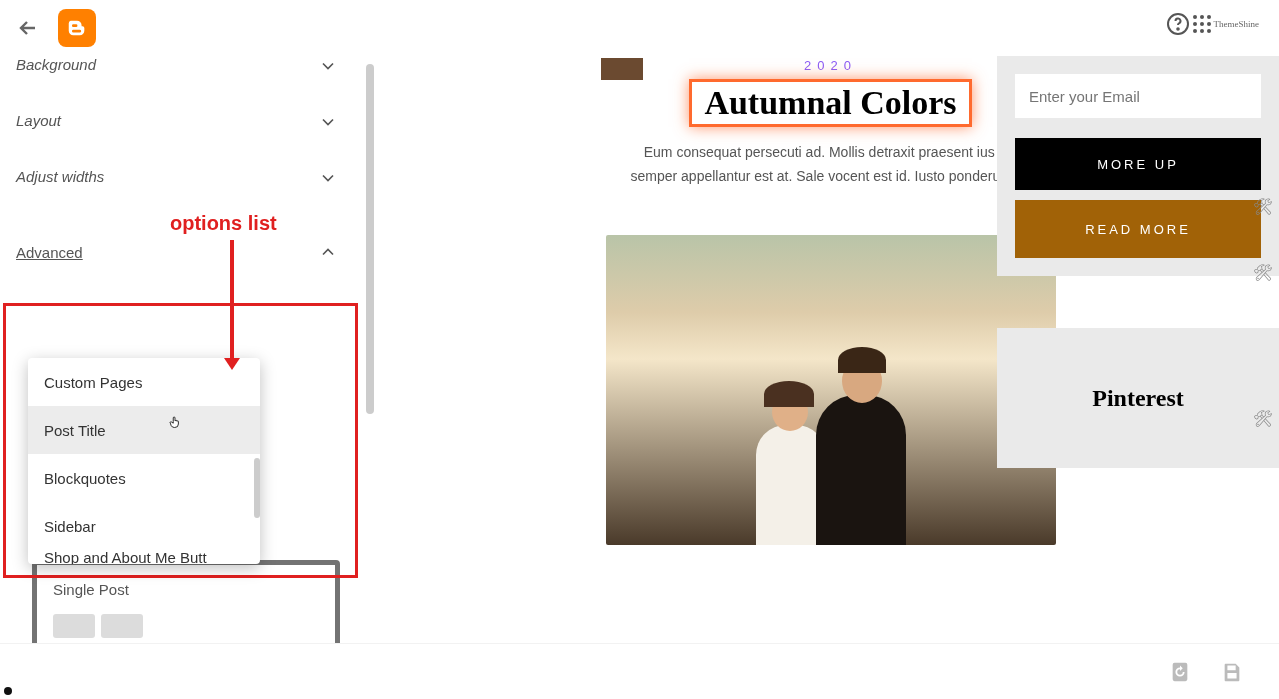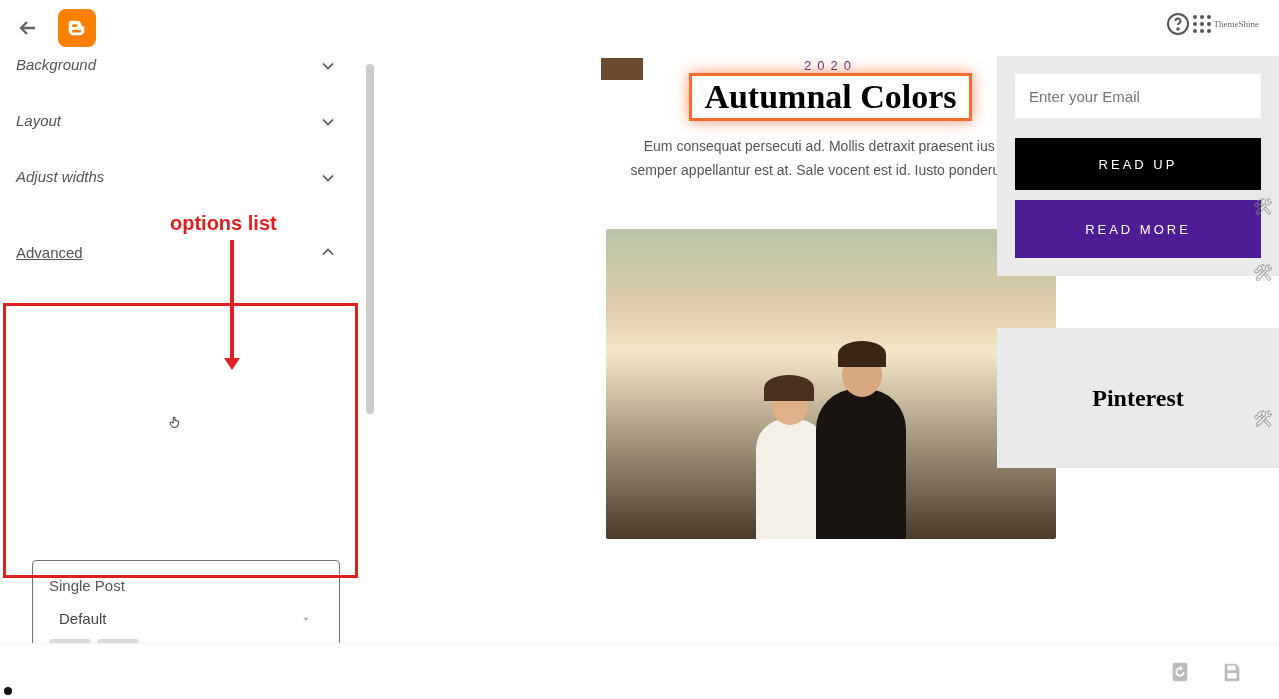--- a/index.html
+++ b/index.html
@@ -27,21 +27,21 @@
 
 .advanced-row { display: flex; align-items: center; justify-content: space-between; height: 56px; padding-right: 24px; color: #555; font-size: 15px; cursor: pointer; text-decoration: underline; }
 
 .dropdown { position: absolute; left: 28px; top: 302px; width: 232px; background: #fff; box-shadow: 0 4px 16px rgba(0,0,0,0.25); border-radius: 4px; z-index: 10; }
 .dd-item { height: 48px; display: flex; align-items: center; padding: 0 16px; font-size: 15px; color: #333; cursor: pointer; }
 .dd-item.hover { background: #ececec; }
 .dd-scroll { position: absolute; right: 0; top: 100px; width: 6px; height: 60px; background: #ccc; border-radius: 3px; }
 
 .cursor-hand { position: absolute; left: 168px; top: 358px; width: 14px; height: 16px; z-index: 12; }
 
-.single-post-box { margin: 280px 10px 0 16px; border: 1px solid #737373; border-radius: 4px; padding: 16px; width: 308px; }
+.single-post-box { margin: 280px 10px 0 16px; border: 5px solid #737373; border-radius: 4px; padding: 16px; width: 308px; }
 .single-post-label { color: #555; font-size: 15px; margin-bottom: 16px; }
 .dropdown-select { display: flex; align-items: center; justify-content: space-between; color: #444; font-size: 15px; padding: 0 10px; }
 .dd-chevron { color: #aaa; }
 .color-swatches { display: flex; gap: 6px; margin-top: 12px; }
 .swatch { width: 42px; height: 24px; background: #dcdcdc; border-radius: 3px; }
 
 
 .annotation-label { position: absolute; left: 170px; top: 156px; color: #e02020; font-weight: bold; font-size: 20px; z-index: 20; pointer-events: none; }
 .annotation-arrow { position: absolute; left: 230px; top: 184px; width: 4px; height: 120px; background: #e02020; z-index: 20; pointer-events: none; }
 .annotation-arrow::after { content: ''; position: absolute; bottom: -10px; left: -6px; border-left: 8px solid transparent; border-right: 8px solid transparent; border-top: 12px solid #e02020; }
@@ -49,41 +49,41 @@
 
 .divider-scroll { width: 14px; margin-left: 6px; position: relative; }
 
 
 .preview { flex: 1; background: #fff; position: relative; padding-top: 2px; overflow: hidden; }
 
 .post-snippet { width: 480px; margin: 0 auto; position: relative; }
 .thumb-left, .thumb-right { position: absolute; top: 0; width: 42px; height: 22px; background: #6b4a30; }
 .thumb-left { left: 10px; }
 .thumb-right { right: 10px; }
-.post-year { text-align: center; font-size: 13px; letter-spacing: 6px; color: #701a75; margin-bottom: 0; }
+.post-year { text-align: center; font-size: 13px; letter-spacing: 6px; color: #8b5cf6; margin-bottom: 6px; }
 .post-title { text-align: center; font-family: 'Times New Roman', serif; font-size: 34px; font-weight: bold; display: inline-block; padding: 2px 12px; border: 3px solid #ff6a2e; box-shadow: 0 0 14px rgba(255,106,46,0.7); }
 .title-wrap { text-align: center; margin-bottom: 14px; }
 .post-excerpt { text-align: center; font-size: 14px; color: #555; line-height: 1.7; margin: 0 30px 18px; }
 .post-actions { display: flex; justify-content: center; align-items: center; gap: 38px; font-size: 13px; letter-spacing: 2px; color: #222; }
 .comment-box { display: flex; align-items: center; gap: 6px; }
 
 .post-image { width: 450px; height: 310px; margin: 46px auto 0; background: linear-gradient(to bottom, #b9c4a8 0%, #deccaa 25%, #f4e6c9 40%, #4a3a2a 100%); border-radius: 2px; position: relative; overflow:hidden; }
 .groom { position: absolute; bottom: 0; right: 150px; width: 90px; height: 150px; background: #1a1410; border-radius: 40px 40px 0 0; }
 .groom-head { position:absolute; top:-36px; left:26px; width:40px; height:44px; background:#d8a880; border-radius:50%; }
 .groom-hair { position:absolute; top:-48px; left:22px; width:48px; height:26px; background:#3a2616; border-radius:50% 50% 0 0; }
 .bride { position: absolute; bottom: 0; left: 150px; width: 70px; height: 120px; background: #f4f0e8; border-radius: 30px 30px 0 0; }
 .bride-head { position:absolute; top:-32px; left:16px; width:36px; height:38px; background:#e0b088; border-radius:50%; }
 .bride-hair { position:absolute; top:-44px; left:8px; width:50px; height:26px; background:#4a3020; border-radius:50% 50% 0 0; }
 
 
 .right-side { position: absolute; right: 0; top: 0; width: 282px; }
 .widget-box { background: #eaeaea; padding: 18px; margin-bottom: 52px; position: relative; }
 .email-input { width: 100%; height: 44px; padding: 0 14px; border: none; font-size: 15px; color: #4d7c0f; margin-bottom: 20px; }
 .signup-btn { width: 100%; height: 52px; background: #000; color: #fff; letter-spacing: 3px; font-size: 13px; border: none; cursor: pointer; margin-bottom: 10px; }
-.readmore-btn { width: 100%; height: 58px; background: #4c1d95; color: #fff; letter-spacing: 3px; font-size: 13px; border: none; cursor: pointer; }
+.readmore-btn { width: 100%; height: 58px; background: #a16207; color: #fff; letter-spacing: 3px; font-size: 13px; border: none; cursor: pointer; }
 .wrench { position: absolute; right: 6px; font-size: 16px; color: #888; }
 .pinterest-box { background: #eaeaea; height: 140px; display: flex; align-items: center; justify-content: center; position: relative; }
 .pinterest-title { font-family: 'Times New Roman', serif; font-weight: bold; font-size: 24px; }
 
 
 .bottom-bar { position: absolute; bottom: 0; left: 0; right: 0; height: 56px; background: #fff; border-top: 1px solid rgba(0,0,0,0.05); display:flex; align-items:center; justify-content:flex-end; padding-right: 36px; gap: 30px; }
 .bottom-icon { width: 22px; height: 22px; color: #bbb; }
 .tiny-dot { position:absolute; left: 4px; bottom: 4px; width: 8px; height: 8px; background:#111; border-radius:50%;}
 </style>
 </head>
@@ -142,35 +142,37 @@
           <path d="M6 9l6 6 6-6"></path>
         </svg>
     </div>
     <div class="advanced-row">
       <span>Advanced</span>
       <svg class="chevron" viewBox="0 0 24 24" fill="none" stroke="currentColor" stroke-width="2">
           <path d="M6 15l6-6 6 6"></path>
         </svg>
     </div>
 
+    <div class="dropdown">
+      <div class="dd-item">Custom Pages</div>
+      <div class="dd-item hover">Post Title</div>
+      <div class="dd-item">Blockquotes</div>
+      <div class="dd-item">Sidebar</div>
+      <div class="dd-item" style="height:14px; padding-top:0; overflow:hidden;">Shop and About Me Butt</div>
+      <div class="dd-scroll"></div>
+    </div>
 
     <svg class="cursor-hand" viewBox="0 0 24 24" fill="#fff" stroke="#000" stroke-width="1.4">
         <path d="M9 11V5a1.5 1.5 0 0 1 3 0v5l1-.5a1.3 1.3 0 0 1 2 1l1-.3a1.3 1.3 0 0 1 1.8 1.2v4a6 6 0 0 1-6 6h-1a6 6 0 0 1-5.4-3.4L4 14a1.4 1.4 0 0 1 2-2l3 2z"></path>
       </svg>
 
     <div class="redbox"></div>
 
     <div class="single-post-box">
       <div class="single-post-label">Single Post</div>
-      <div class="dropdown-select">
-        <span>Default</span>
-        <svg class="dd-chevron" width="14" height="14" viewBox="0 0 24 24" fill="currentColor">
-            <path d="M7 10l5 5 5-5H7z"></path>
-          </svg>
-      </div>
       <div class="color-swatches">
         <div class="swatch"></div>
         <div class="swatch"></div>
       </div>
     </div>
 
     <div class="annotation-label">options list</div>
     <div class="annotation-arrow"></div>
   </div>
 
@@ -194,21 +196,21 @@
       </div>
       <div class="groom">
         <div class="groom-head"></div>
           <div class="groom-hair"></div>
       </div>
     </div>
 
     <div class="right-side">
       <div class="widget-box">
         <input class="email-input" placeholder="Enter your Email" style="">
-        <button class="signup-btn">READ UP</button>
+        <button class="signup-btn">MORE UP</button>
         <span class="wrench" style="bottom:60px;">🛠</span>
         <button class="readmore-btn">READ MORE</button>
         <span class="wrench" style="bottom:-6px;">🛠</span>
       </div>
       <div class="pinterest-box">
         <span class="pinterest-title">Pinterest</span>
         <span class="wrench" style="bottom:40px;">🛠</span>
       </div>
     </div>
   </div>

